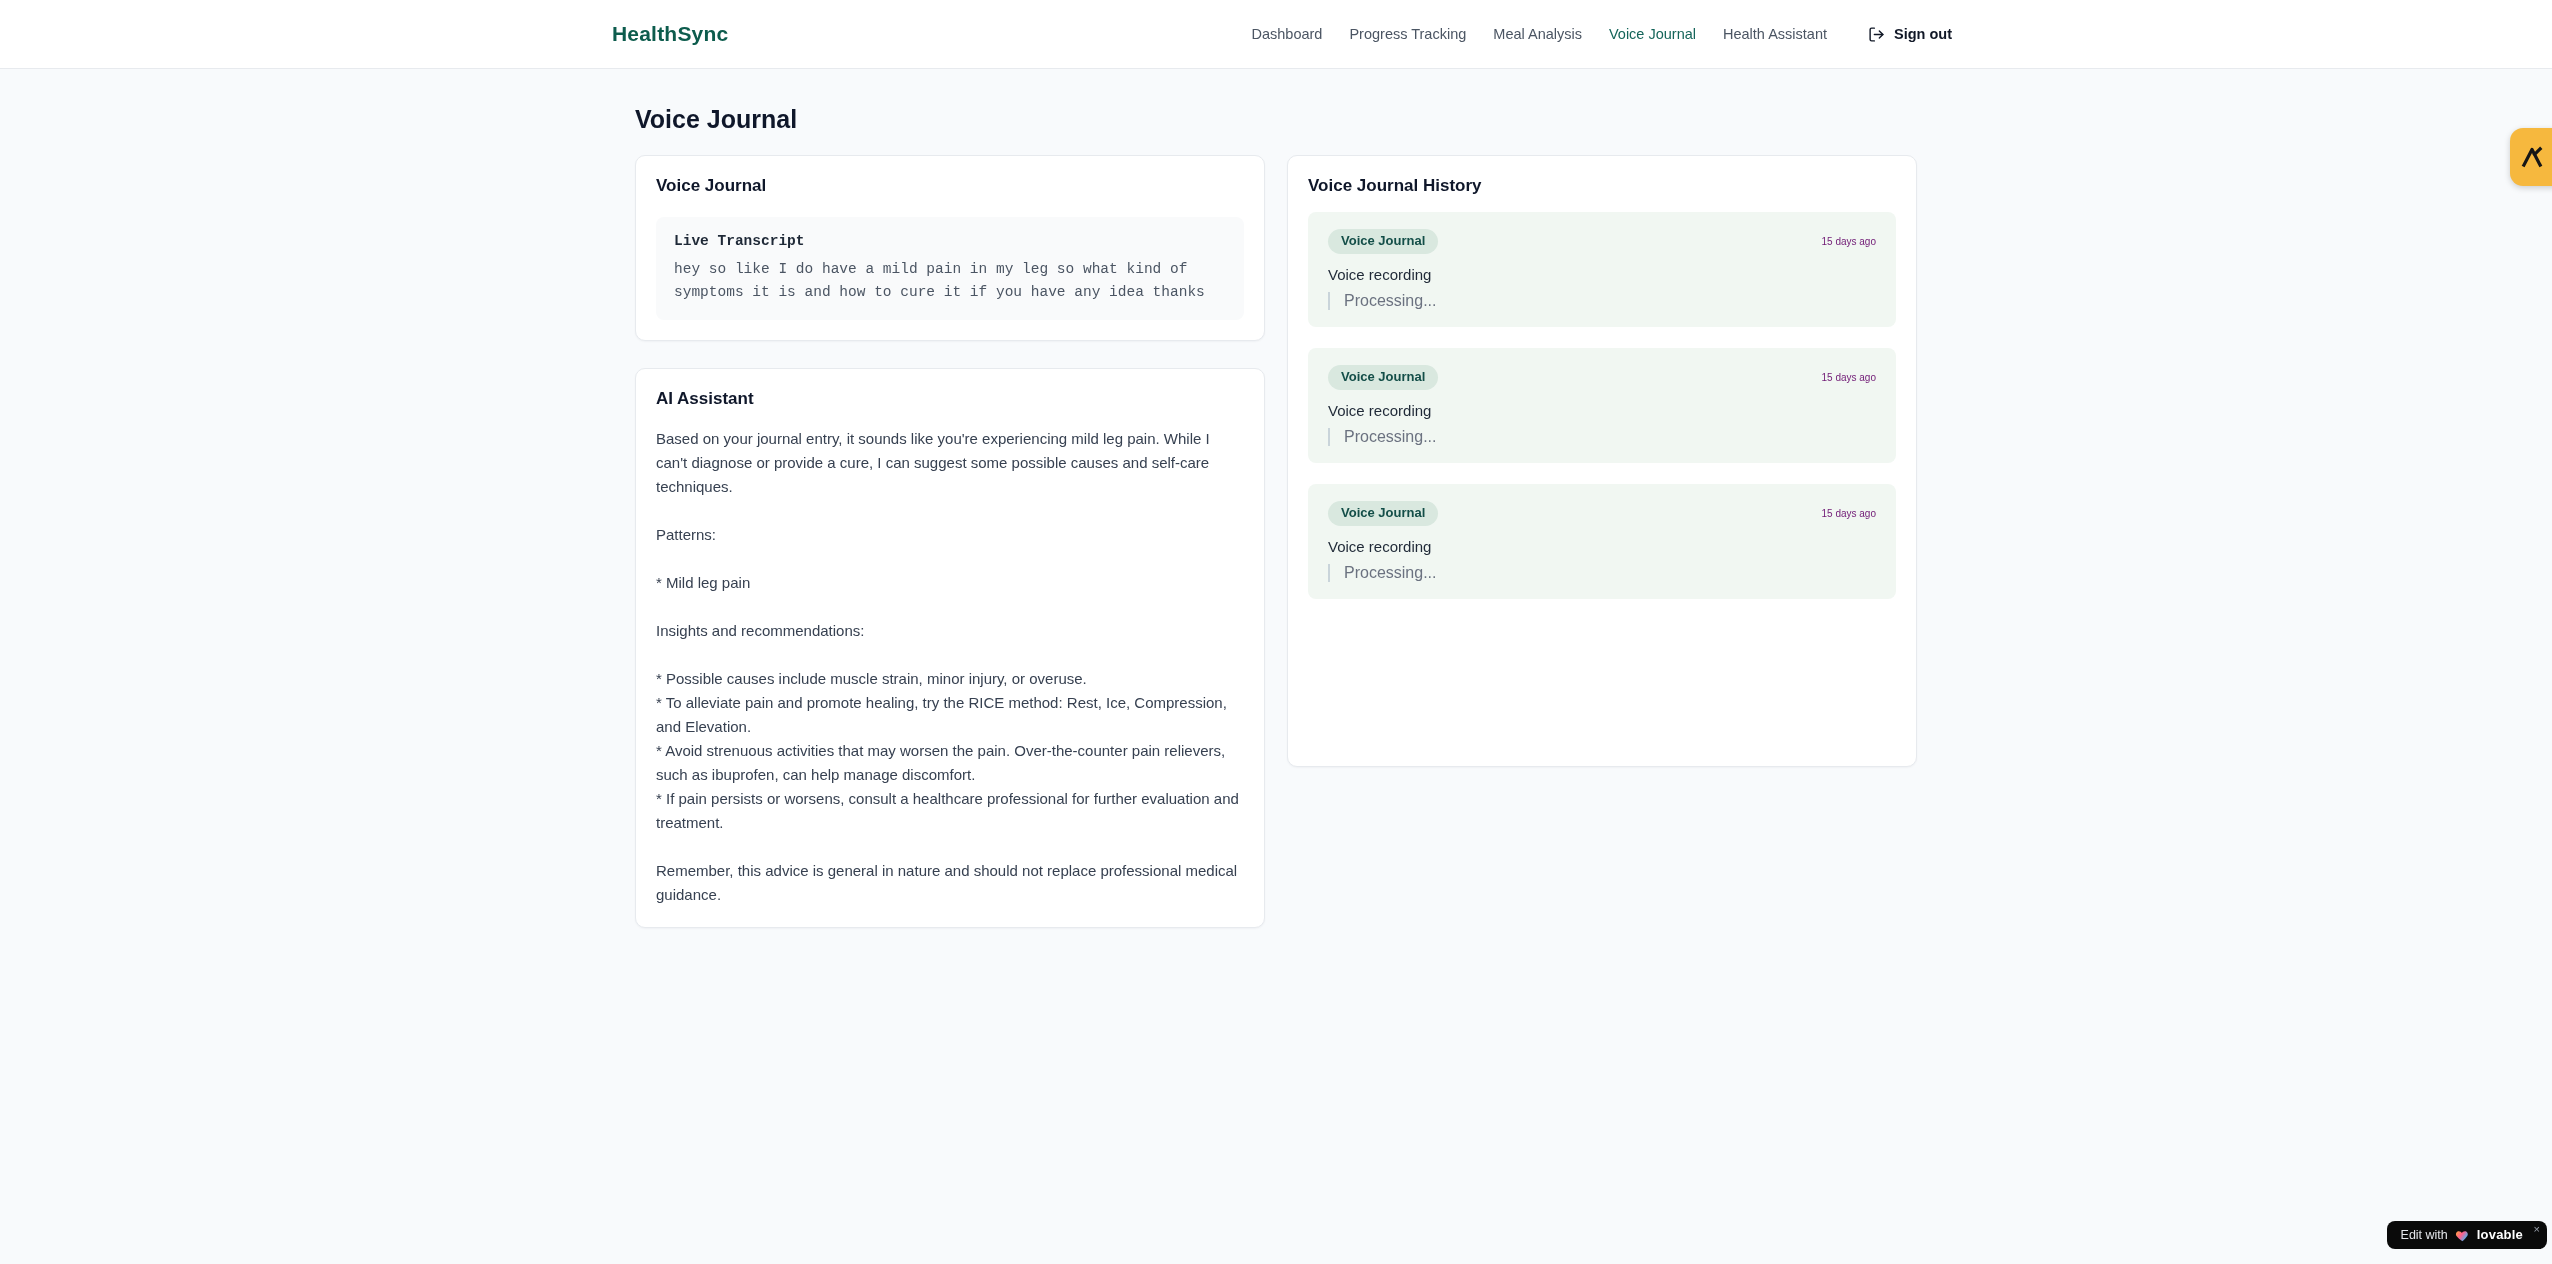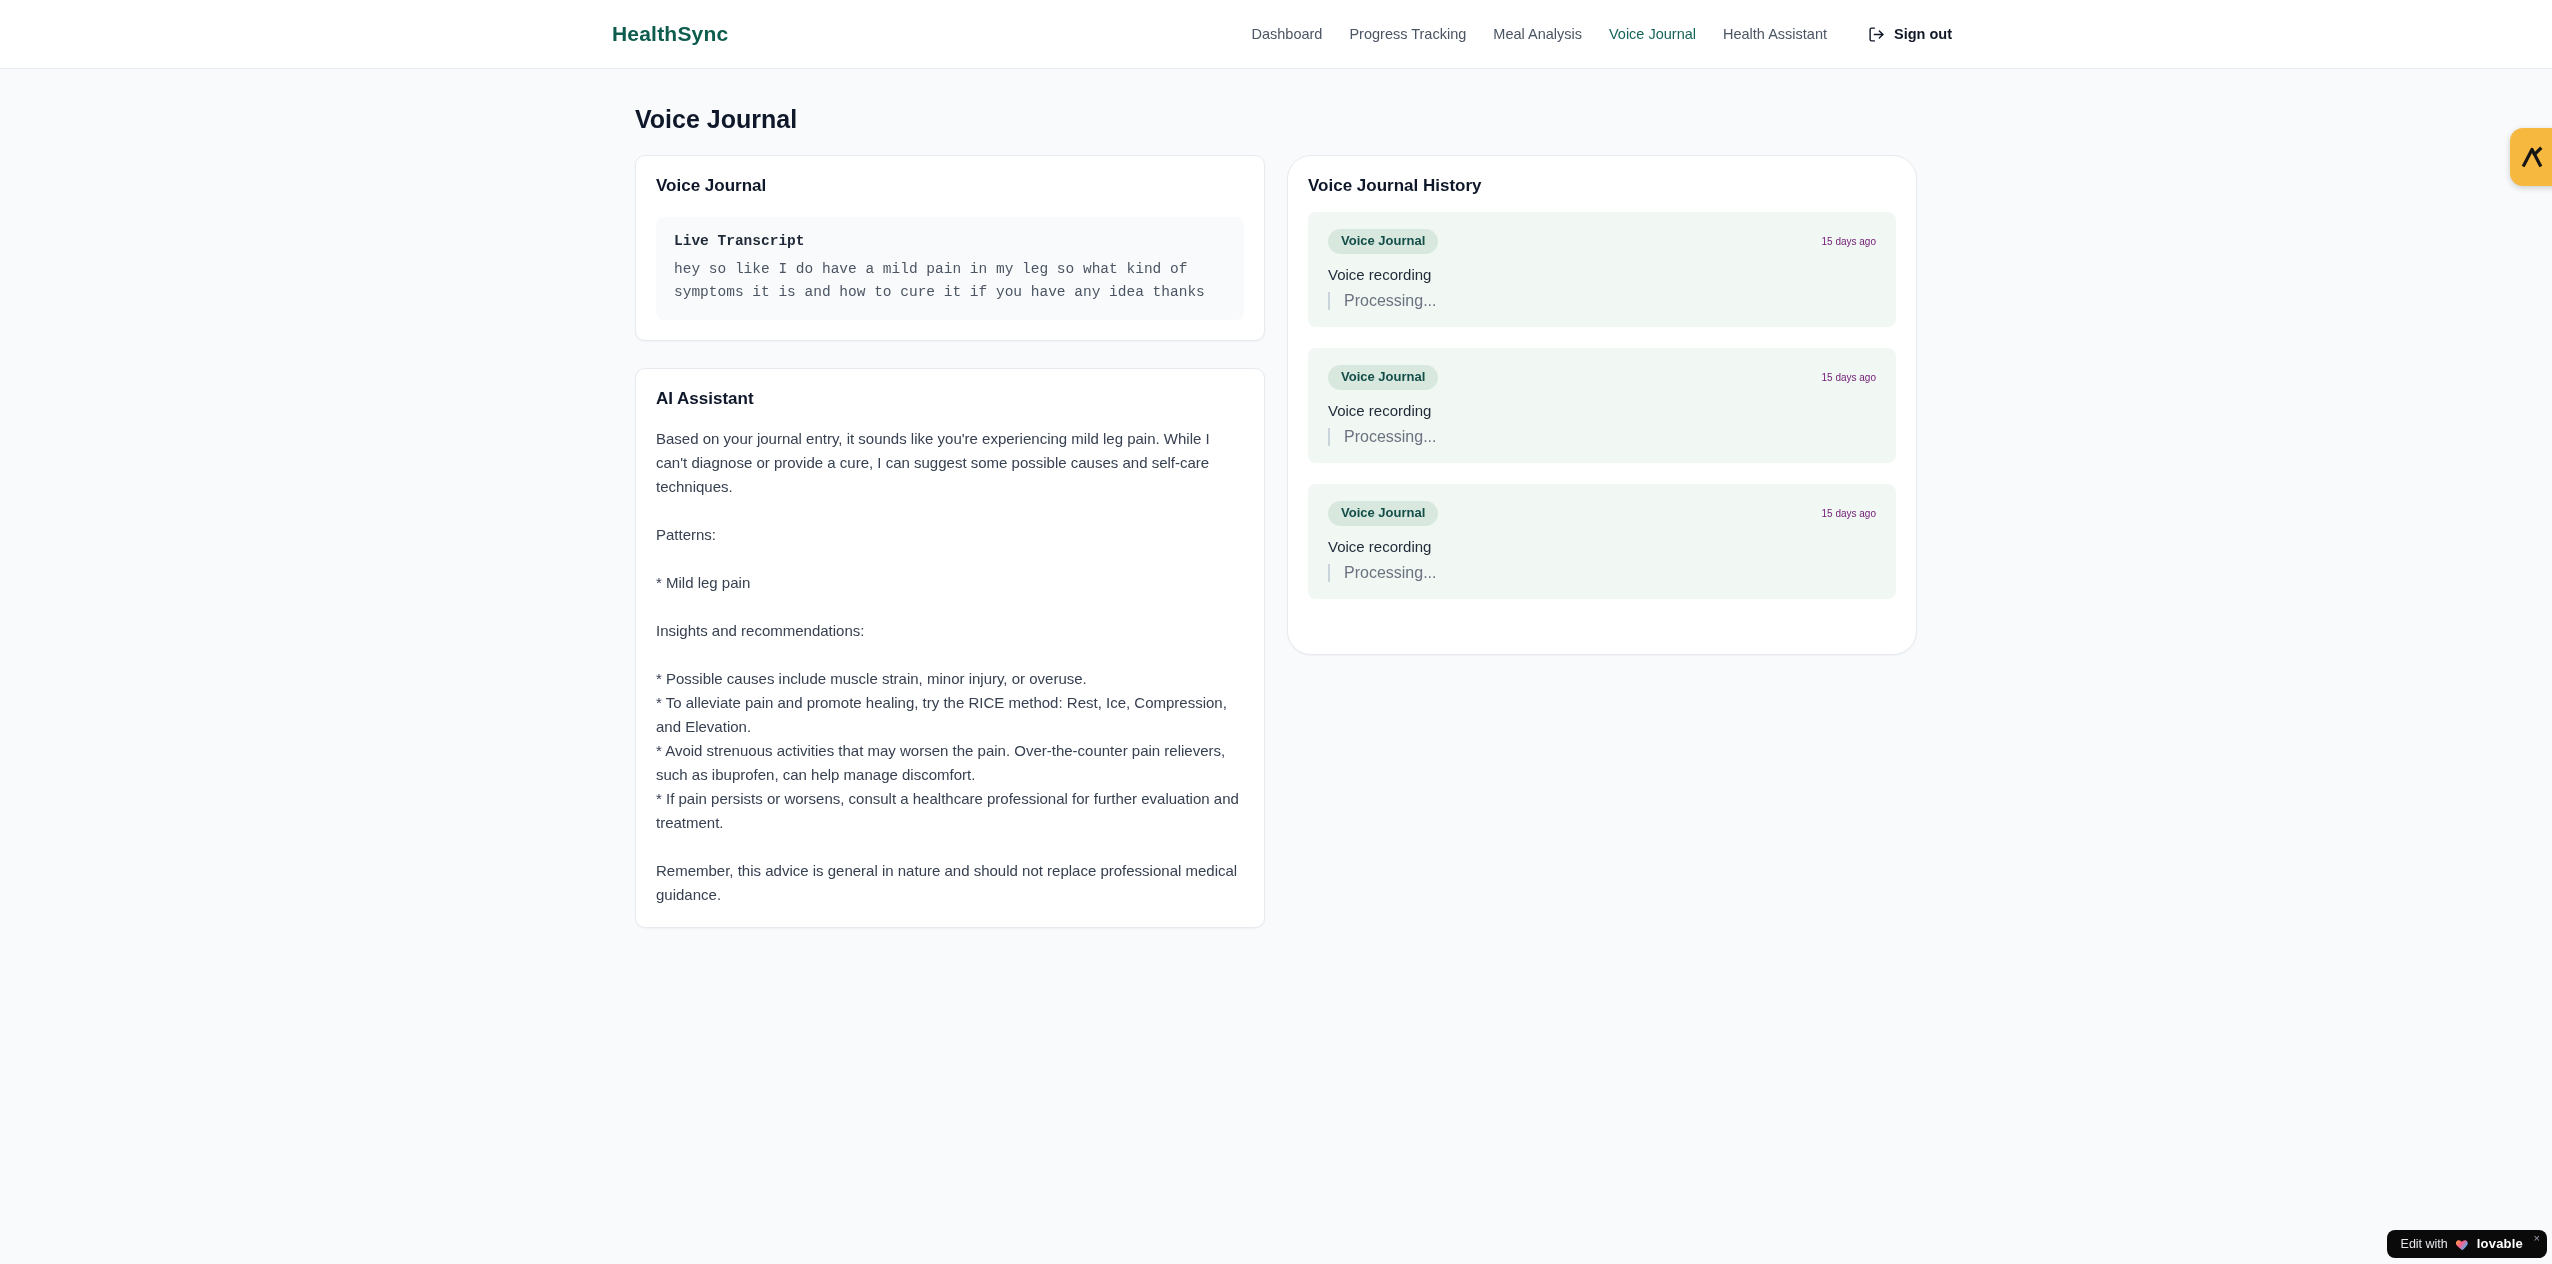--- a/index.html
+++ b/index.html
@@ -33,33 +33,33 @@
   .mic-btn svg { width:22px; height:22px; }
   .tap-hint { margin-top:14px; font-size:14px; color:#6b7280; }
   .transcript { margin-top:21px; background:#f9fafb; border-radius:8px; padding:16px 18px;font-family:Liberation Mono, monospace; }
   .transcript-title { font-size:14.5px; font-weight:600; color:#1f2937; }
   .transcript-text { margin-top:9px; font-size:14.5px; line-height:1.58; color:#4b5563; }
 
   
   .analysis-body { margin-top:18px; font-size:15px; line-height:24px; color:#374151; white-space:pre-line; }
 
   
-  .history-card { height:500px;border-radius:24px; }
+  .history-card { height:612px; }
   .history-list { margin-top:16px; display:flex; flex-direction:column; gap:21px; }
   .entry { background:#f1f7f2; border-radius:8px; padding:17px 20px; cursor:pointer; }
   .entry-top { display:flex; align-items:center; justify-content:space-between; }
   .badge { background:#d9e8df; color:#134e48; font-size:13px; font-weight:600; padding:5px 13px; border-radius:999px; line-height:1.15; }
   .entry-time { font-size:10px; color:#701a75;margin-left:8px; }
   .entry-title { margin-top:12px; font-size:15px; color:#1f2937; }
   .entry-status { margin-top:9px; border-left:2px solid #c9d4da; padding-left:14px; font-size:16px; color:#6b7280; }
 
   
   .side-launcher { position:absolute; top:128px; right:-16px; width:58px; height:58px; border-radius:13px; background:#f6b83e; display:flex; align-items:center; justify-content:center; cursor:pointer; box-shadow:0 2px 6px rgba(0,0,0,.18); }
   .side-launcher svg { width:26px; height:26px; margin-right:14px; }
-  .edit-pill { position:absolute; right:5px; bottom:6px; background:#0a0a0a; color:#fff; border-radius:8px; padding:6px 24px 7px 14px; display:flex; align-items:center; gap:7px; cursor:pointer; }
+  .edit-pill { position:absolute; right:5px; bottom:15px; background:#0a0a0a; color:#fff; border-radius:8px; padding:6px 24px 7px 14px; display:flex; align-items:center; gap:7px; cursor:pointer; }
   .edit-pill .prefix { font-size:12.5px; color:#e5e7eb; }
   .edit-pill .brand { font-size:13px; font-weight:700; letter-spacing:.2px; color:#ffffff; }
   .edit-pill .heart { width:15px; height:14px; display:block; }
   .edit-pill .close-x { position:absolute; top:3px; right:7px; font-size:11px; color:#9ca3af; line-height:1; cursor:pointer; }
 </style>
 </head>
 <body>
 
 <header class="header">
   <div class="header-inner">

